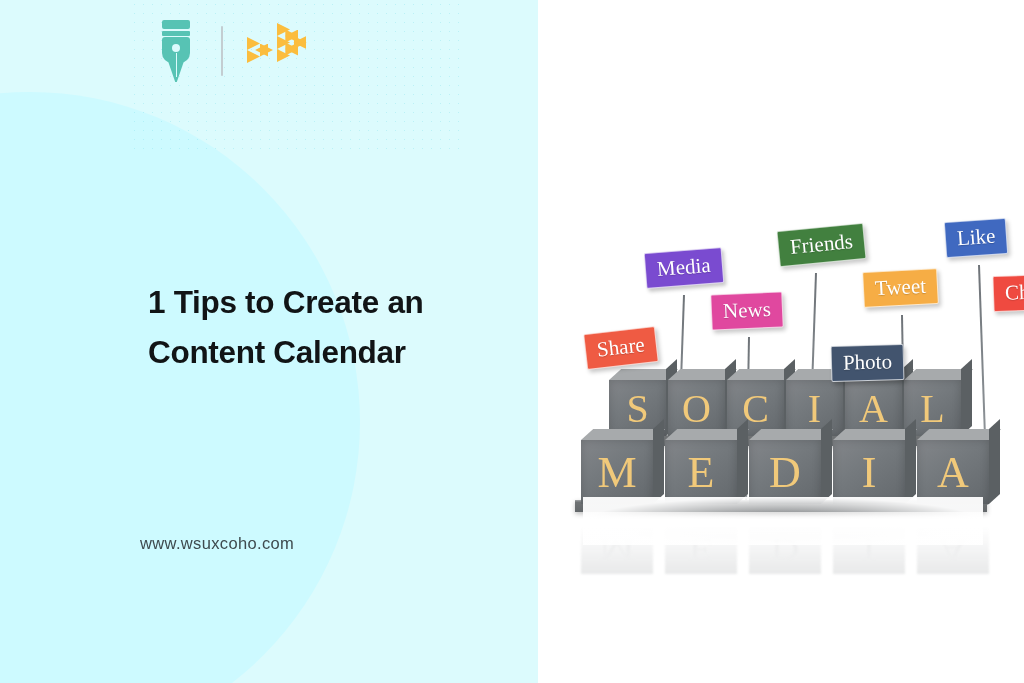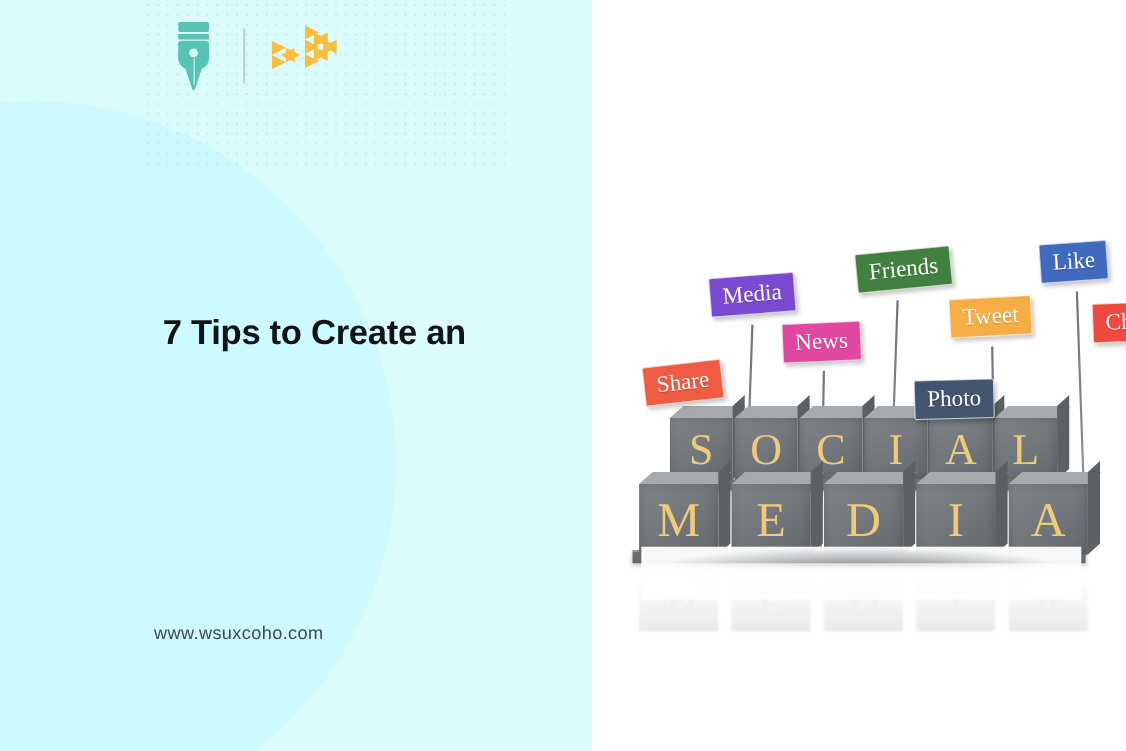--- a/index.html
+++ b/index.html
@@ -73,21 +73,21 @@
   .tri { position:absolute; }
 
   
   #headline {
     position:absolute; left:148px; top:277px; width:380px;
     font-size:31.5px; font-weight:bold; line-height:50px;
     letter-spacing:-0.3px;
     color:#111416;
   }
   #site-url {
-    position:absolute; left:140px; top:567px;
+    position:absolute; left:140px; top:534px;
     font-size:16.5px; color:#3e4a4e; letter-spacing:.35px;
   }
 
   
   #illustration { position:absolute; left:538px; top:0; width:486px; height:683px; }
   #illo-inner { position:absolute; left:25px; top:225px; width:440px; height:320px; }
 
   .pole {
     position:absolute; width:2px;
     background:linear-gradient(to bottom,#6e7378,#9aa0a4);
@@ -192,21 +192,22 @@
           <div class="tri" style="left: 38.06px; top: 21.5px; width: 13px; height: 13px; background: rgb(251, 189, 62); clip-path: polygon(100% 0px, 100% 100%, 0px 50%);"></div>
           <div class="tri" style="left: 30px; top: 28px; width: 13px; height: 13px; background: rgb(251, 189, 62); clip-path: polygon(0px 0px, 0px 100%, 100% 50%);"></div>
           <div class="tri" style="left: 38.32px; top: 8.5px; width: 13px; height: 13px; background: rgb(251, 189, 62); clip-path: polygon(0px 0px, 0px 100%, 100% 50%);"></div>
           <div class="tri" style="left: 46.38px; top: 15px; width: 13px; height: 13px; background: rgb(251, 189, 62); clip-path: polygon(100% 0px, 100% 100%, 0px 50%);"></div>
           <div class="tri" style="left: 38.32px; top: 21.5px; width: 13px; height: 13px; background: rgb(251, 189, 62); clip-path: polygon(0px 0px, 0px 100%, 100% 50%);"></div>
           <div class="tri" style="left: 46.64px; top: 15px; width: 13px; height: 13px; background: rgb(251, 189, 62); clip-path: polygon(0px 0px, 0px 100%, 100% 50%);"></div>
         </div>
     </div>
 
     <div id="headline" style="color: rgb(17, 20, 22);">
-      <div>7 Tips to Create an</div>
+      <div>1 Tips to Create an</div>
+      <div>Content Calendar</div>
     </div>
 
     <div id="site-url" style="color: rgb(62, 74, 78);">www.wsuxcoho.com</div>
   </div>
 
   <div id="illustration">
     <div id="illo-inner">
       <div id="poles-layer">
           <div class="pole" style="left: 60px; top: 150px; height: 130px; transform: rotate(4deg);"></div>
           <div class="pole" style="left: 120px; top: 70px; height: 210px; transform: rotate(2deg);"></div>

